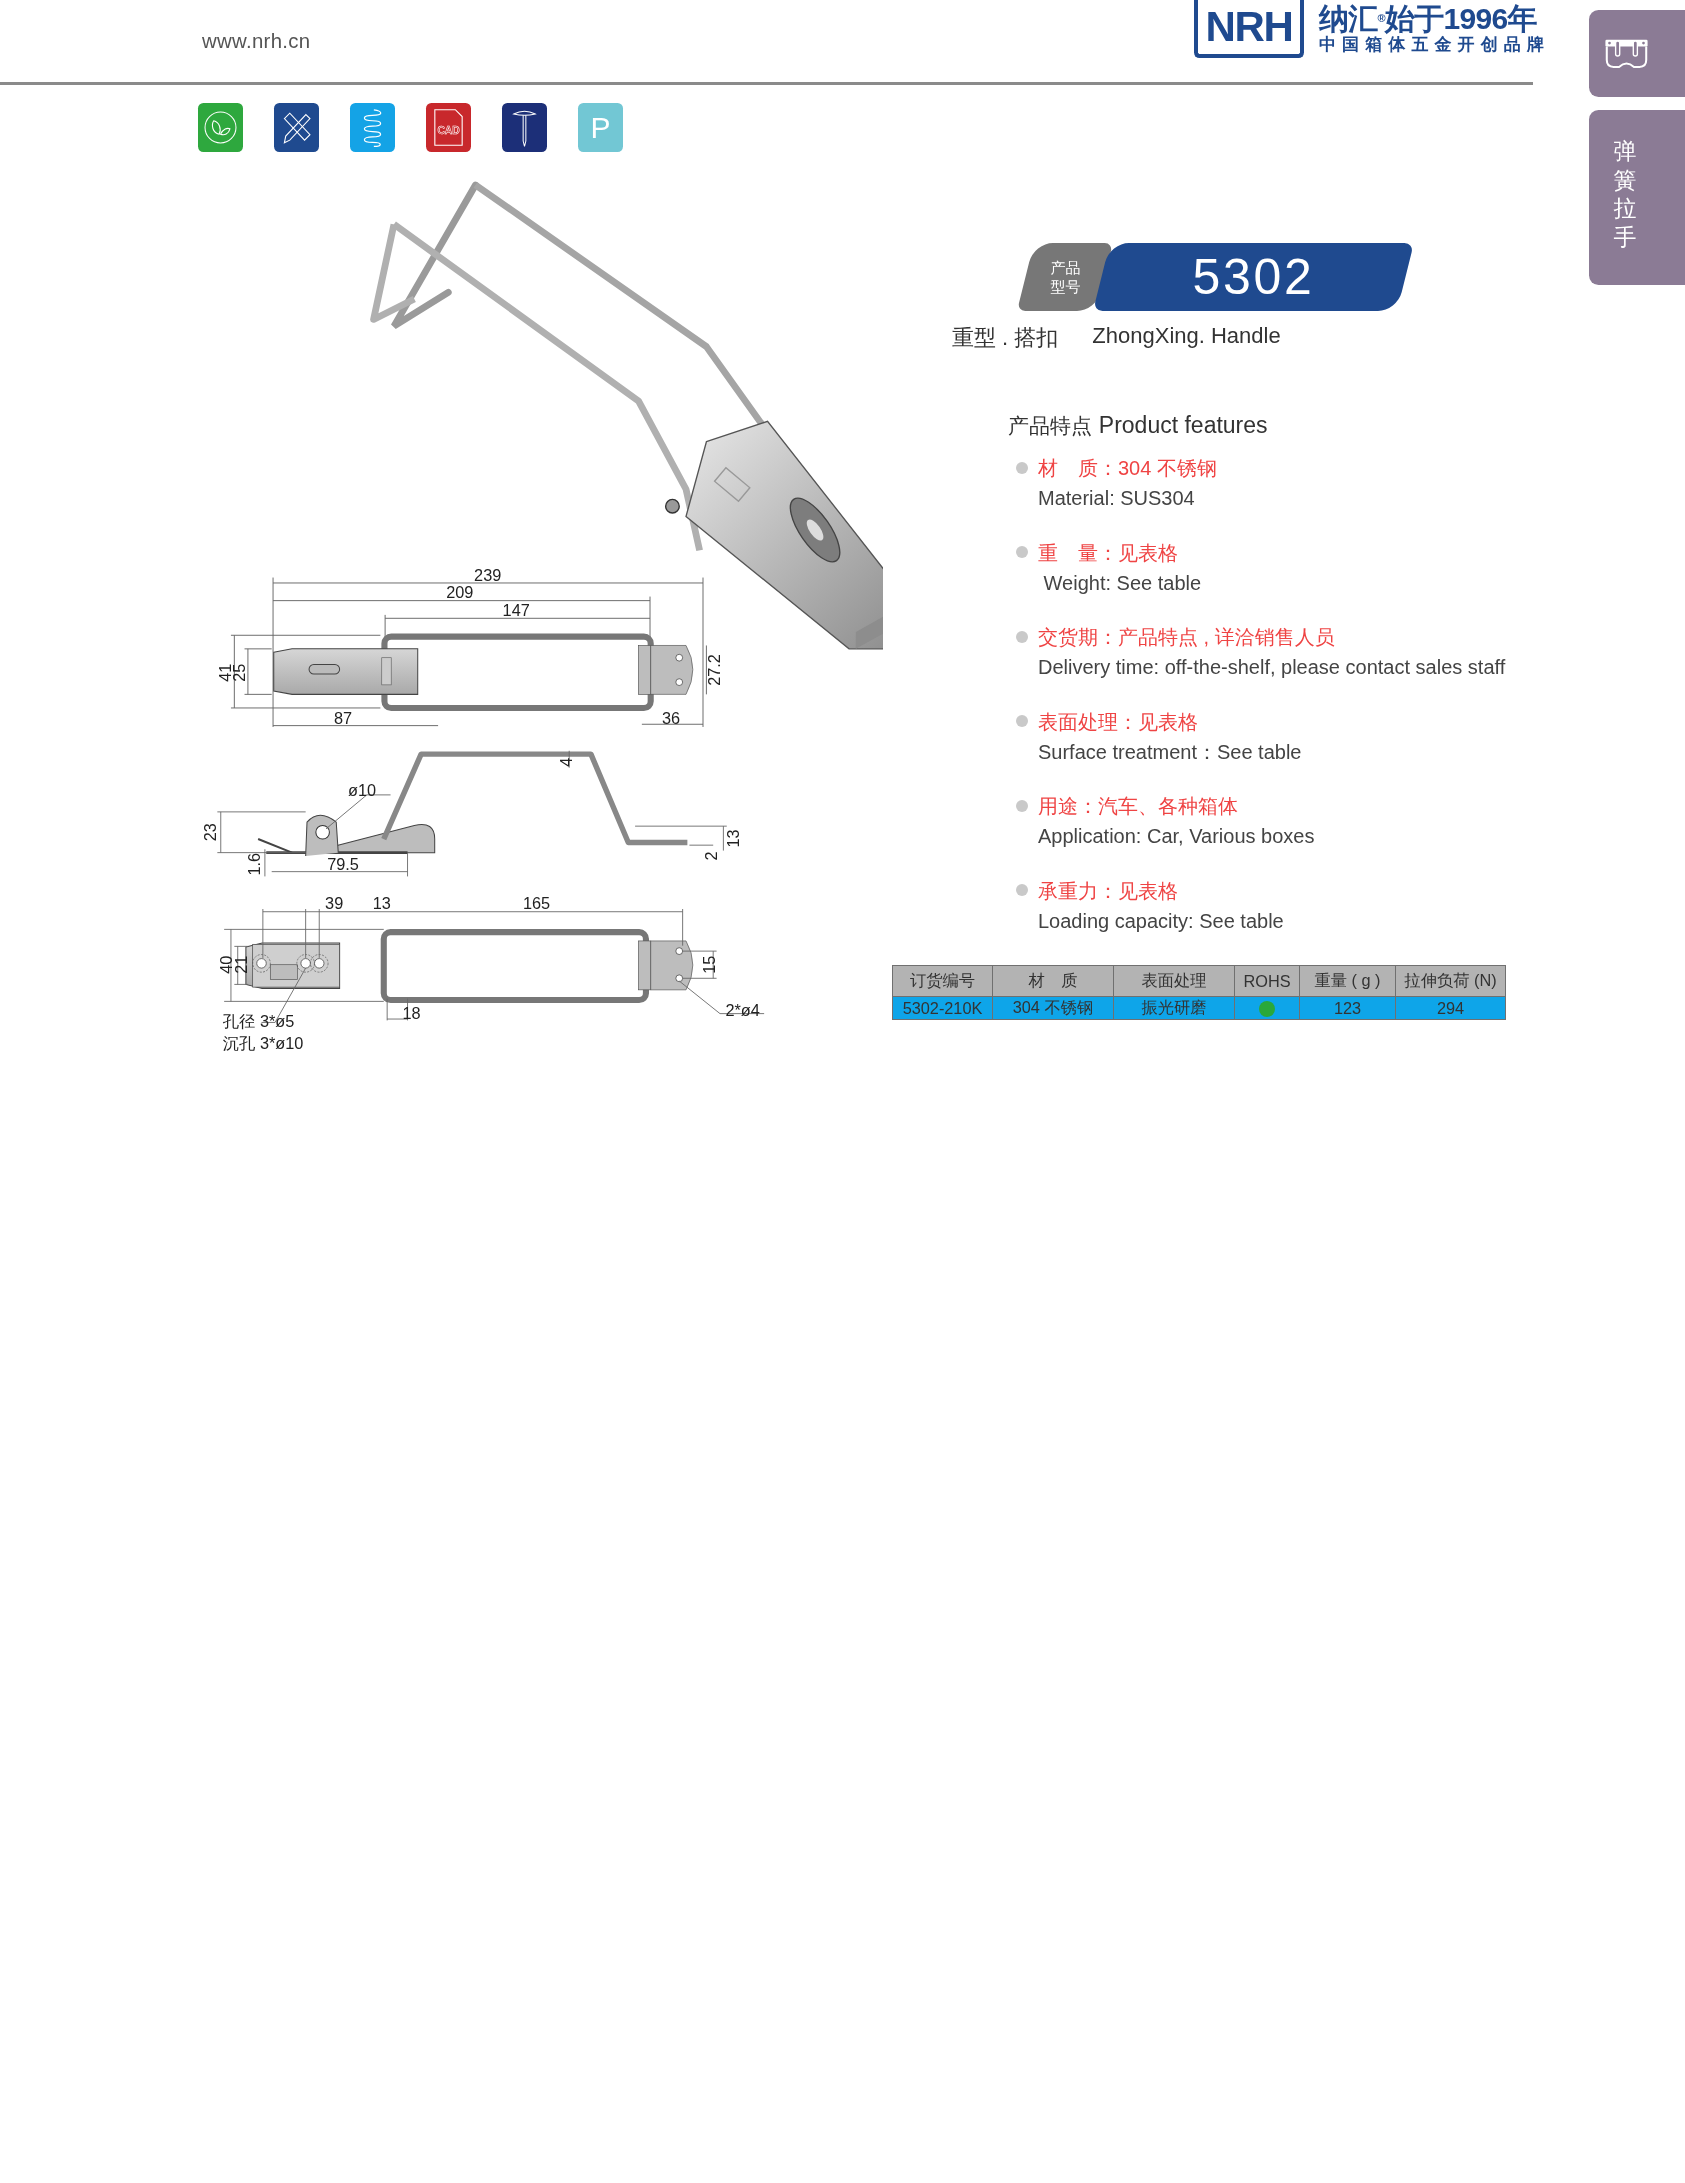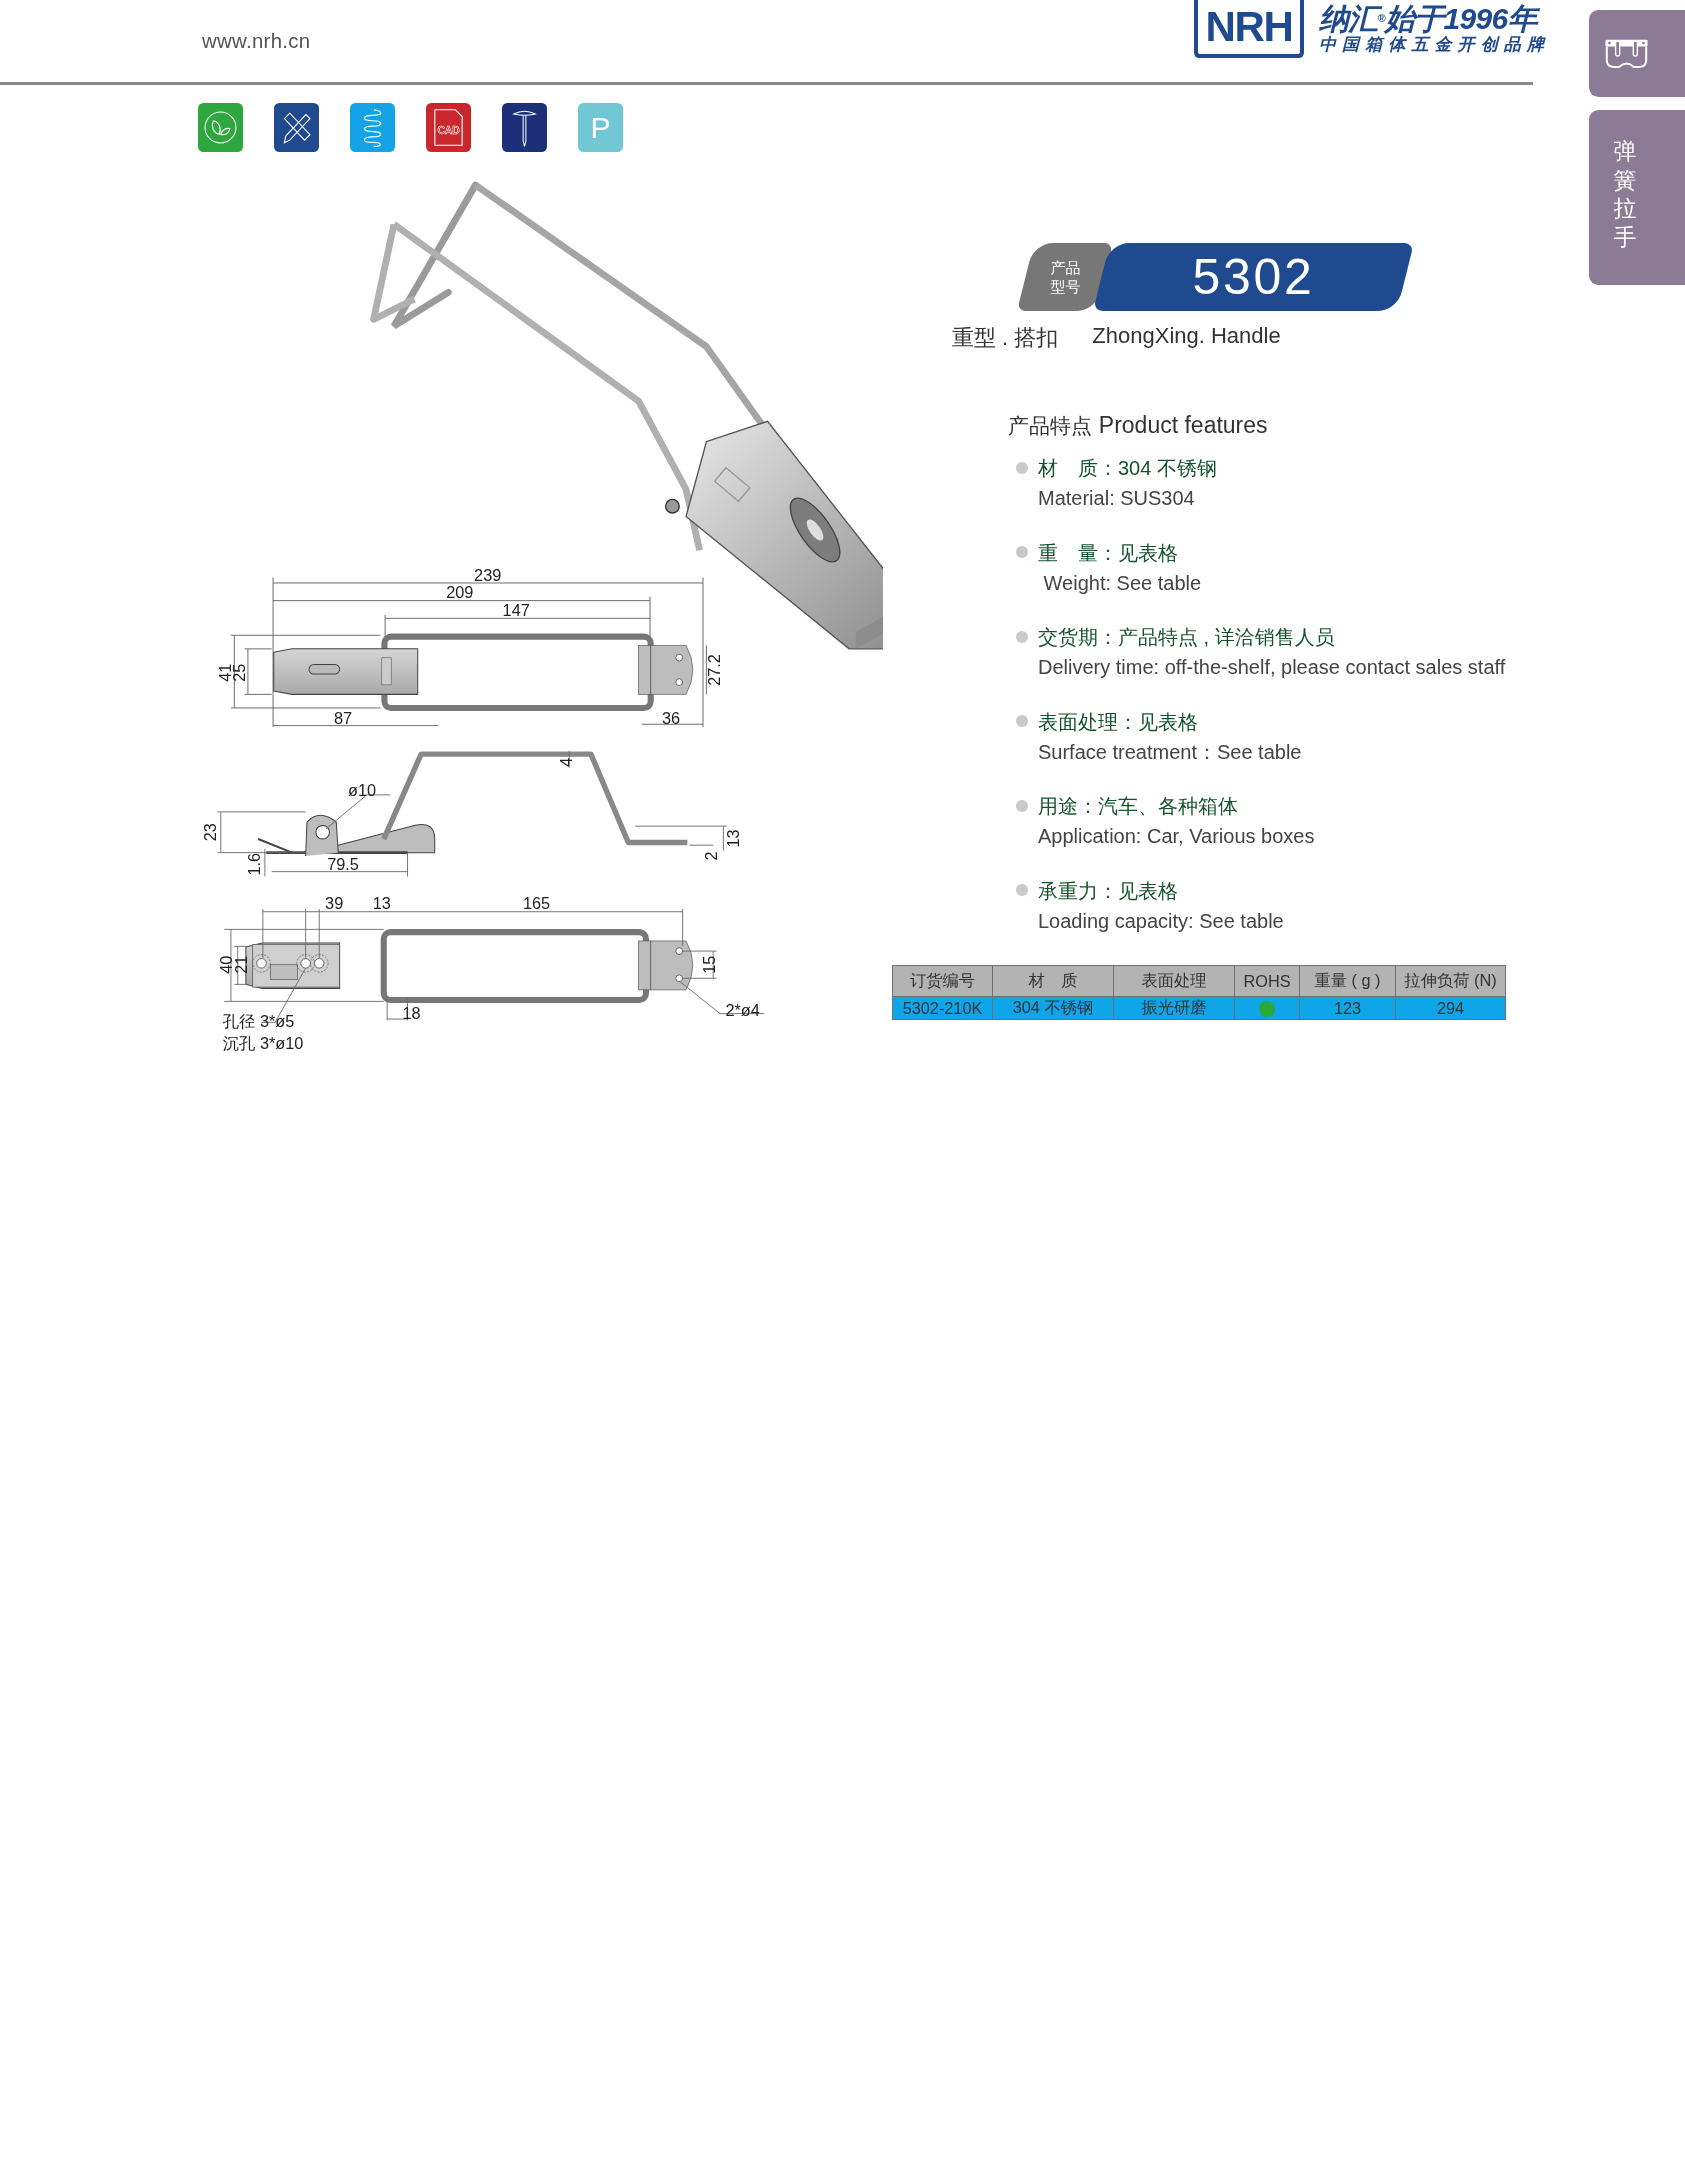--- a/index.html
+++ b/index.html
@@ -4,21 +4,21 @@
 <style>
   * { margin: 0; padding: 0; box-sizing: border-box; }
   html, body { width: 1685px; height: 2183px; background: #ffffff; overflow: hidden; }
   body { position: relative; font-family: "Liberation Sans", "DejaVu Sans", sans-serif; color: #3a3a3a; }
 
   .url { position: absolute; left: 202px; top: 30px; font-size: 20.4px; color: #555; letter-spacing: 0.3px; }
   .header-rule { position: absolute; left: 0; top: 82px; width: 1533px; height: 2.7px; background: #8a8a8a; }
 
   .logo { position: absolute; left: 1194px; top: 0; display: flex; align-items: center; gap: 15px; }
   .logo-box { width: 110px; height: 58px; border: 4.8px solid #1f4a8f; border-top: none; border-radius: 0 0 5.4px 5.4px; display: flex; align-items: center; justify-content: center; font-family: "Liberation Sans", sans-serif; font-weight: bold; font-size: 42px; color: #1f4a8f; letter-spacing: -1.4px; }
-  .logo-text { display: flex; flex-direction: column; color: #1f4a8f; font-style: italic; }
+  .logo-text { display: flex; flex-direction: column; color: #1f4a8f; }
   .logo-line1 { font-size: 30px; font-weight: bold; line-height: 33px; letter-spacing: -0.7px; }
   .logo-line1 sup { font-size: 11px; vertical-align: top; }
   .logo-line2 { font-size: 17px; font-weight: bold; letter-spacing: 6.1px; line-height: 20.4px; }
 
   .side-tab { position: absolute; left: 1589px; width: 96px; background: #8b7b95; border-radius: 9.5px 0 0 9.5px; }
   .side-tab.t1 { top: 10.2px; height: 87px; display: flex; align-items: center; justify-content: flex-start; padding-left: 15px; }
   .side-tab.t2 { top: 110px; height: 175px; display: flex; flex-direction: column; align-items: flex-start; padding-left: 24.5px; padding-top: 27px; }
   .side-tab.t2 span { color: #fff; font-size: 23px; line-height: 28.5px; font-weight: 300; }
 
   .icons { position: absolute; left: 198px; top: 103px; display: flex; gap: 31px; }
@@ -30,21 +30,21 @@
   .badge-blue { position: absolute; left: 76px; top: 0; width: 304px; height: 68px; background: #1f4a8f; border-radius: 19px 9.5px 19px 9.5px; transform: skewX(-14deg); transform-origin: bottom left; display: flex; align-items: center; justify-content: center; }
   .badge-blue-text { transform: skewX(14deg); color: #fff; font-size: 50px; letter-spacing: 2.7px; font-weight: 300; }
 
   .subtitle { position: absolute; left: 952px; top: 323px; font-size: 22px; color: #333; display: flex; gap: 34px; }
 
   .features { position: absolute; left: 1008px; top: 412px; }
   .features-title { font-size: 21px; color: #333; margin-bottom: 15px; }
   .features-title .en { font-size: 23px; margin-left: 6.8px; }
   .feature { position: relative; padding-left: 30px; margin-bottom: 24.5px; }
   .feature .dot { position: absolute; left: 8.2px; top: 6.8px; width: 12.2px; height: 12.2px; border-radius: 50%; background: #c9c9c9; }
-  .feature .zh { font-size: 20px; color: #14532d; line-height: 27px; }
+  .feature .zh { font-size: 20px; color: #ef4444; line-height: 27px; }
   .feature .en { font-size: 20px; color: #444; line-height: 33px; }
   .feature.gap-extra { margin-top: 20.4px; }
 
   .spec-table { position: absolute; left: 892px; top: 965px; border-collapse: collapse; font-size: 16.3px; color: #333; }
   .spec-table th { background: #b3b3b3; font-weight: normal; height: 31px; border: 1.4px solid #707070; padding: 0 4.1px; text-align: center; }
   .spec-table td { height: 19px; border: 1.4px solid #707070; text-align: center; padding: 0 4.1px; background: #0ea5e9; }
   .rohs-dot { display: inline-block; width: 16.3px; height: 16.3px; border-radius: 50%; background: #2aa83a; vertical-align: middle; }
 
   .dim-text { font-family: "Liberation Sans Narrow", "Liberation Sans", sans-serif; font-size: 24px; fill: #222; }
   .drawing { position: absolute; left: 0; top: 0; }

